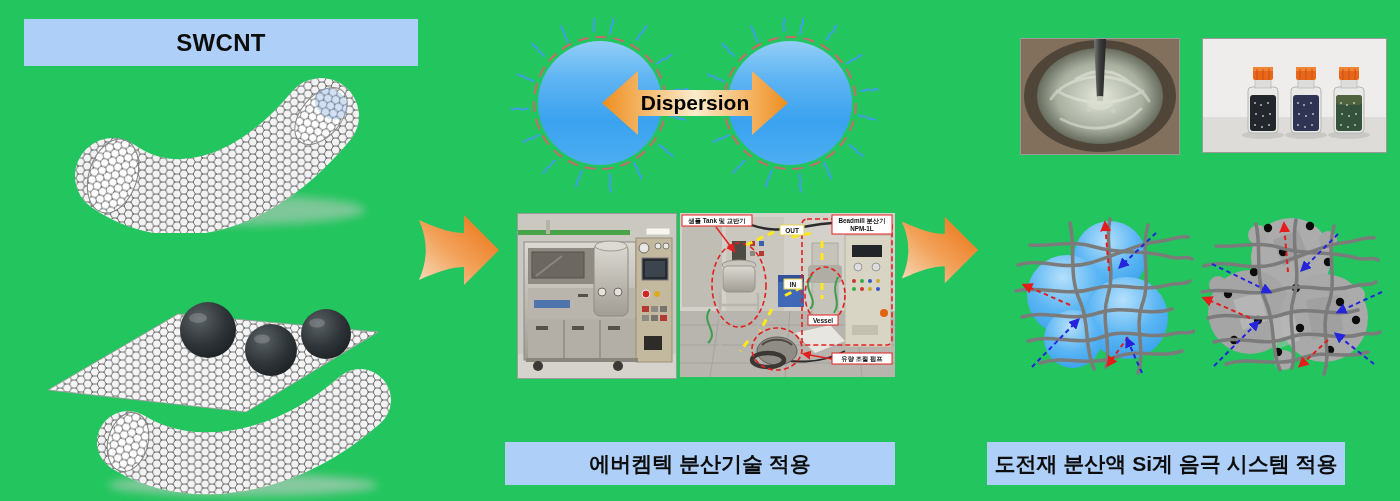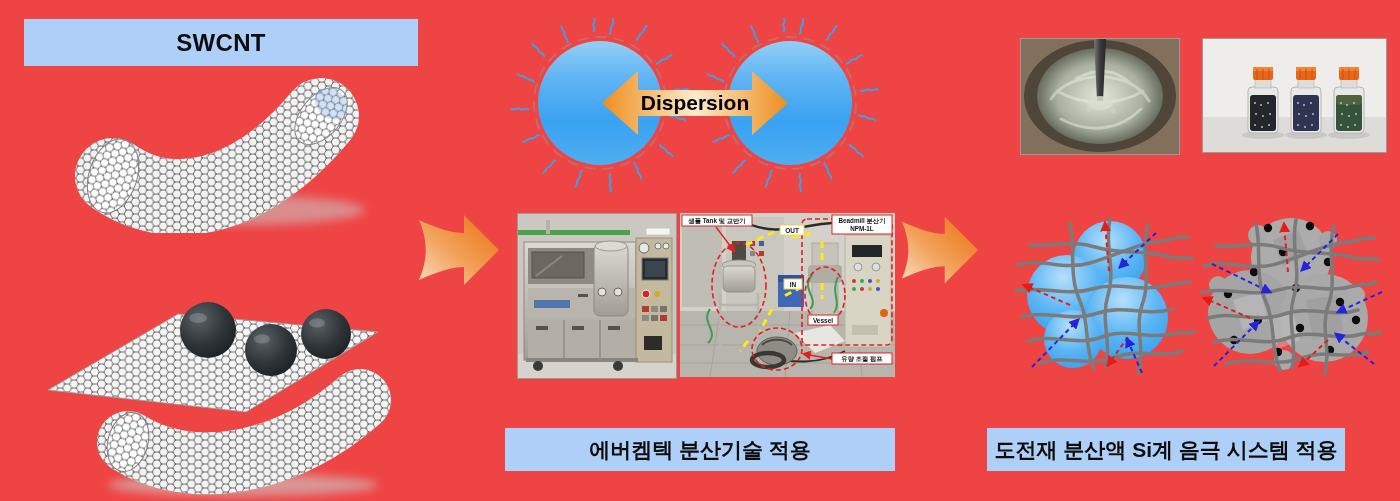--- a/index.html
+++ b/index.html
@@ -1,21 +1,21 @@
 <!DOCTYPE html>
 <html><head>
 <meta charset="utf-8">
 <style>
   html,body{margin:0;padding:0;background:#ffffff;}
-  #stage{position:relative;width:1400px;height:501px;background:#ef4444;overflow:hidden;
+  #stage{position:relative;width:1400px;height:501px;background:#22c55e;overflow:hidden;
          font-family:"Liberation Sans",sans-serif;}
   .banner{position:absolute;background:#aed0f8;display:flex;align-items:center;justify-content:center;
           font-weight:bold;color:#0d0d0d;text-align:center;}
   .banner.en{font-size:24px;letter-spacing:.3px;}
-  .banner.ko{font-size:21px;}
+  .banner.ko{font-size:21px;margin-top:14px;}
   .abs{position:absolute;}
   .photo-frame{position:absolute;border:1px solid #9a9a9a;background:#fff;box-sizing:content-box;}
   .defs-svg{position:absolute;width:0;height:0;overflow:hidden;}
   svg{display:block;}
 </style>
 </head>
 <body>
 
 <div id="stage">
 

